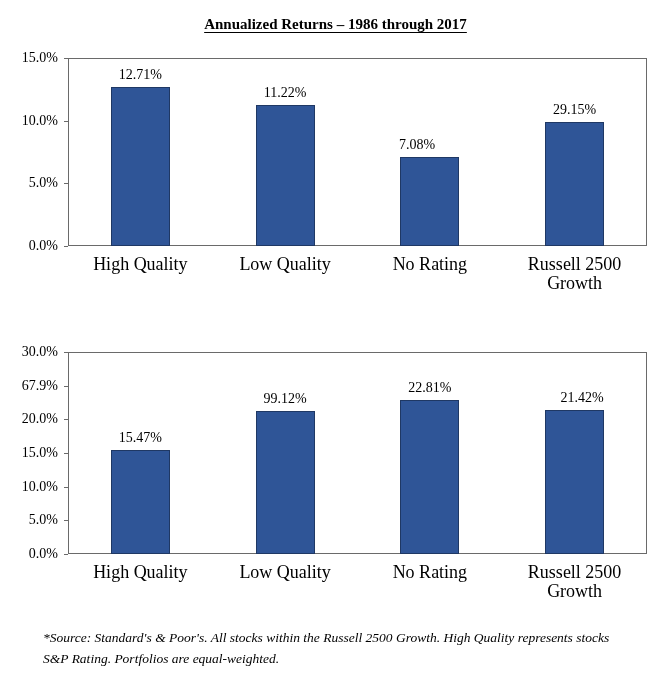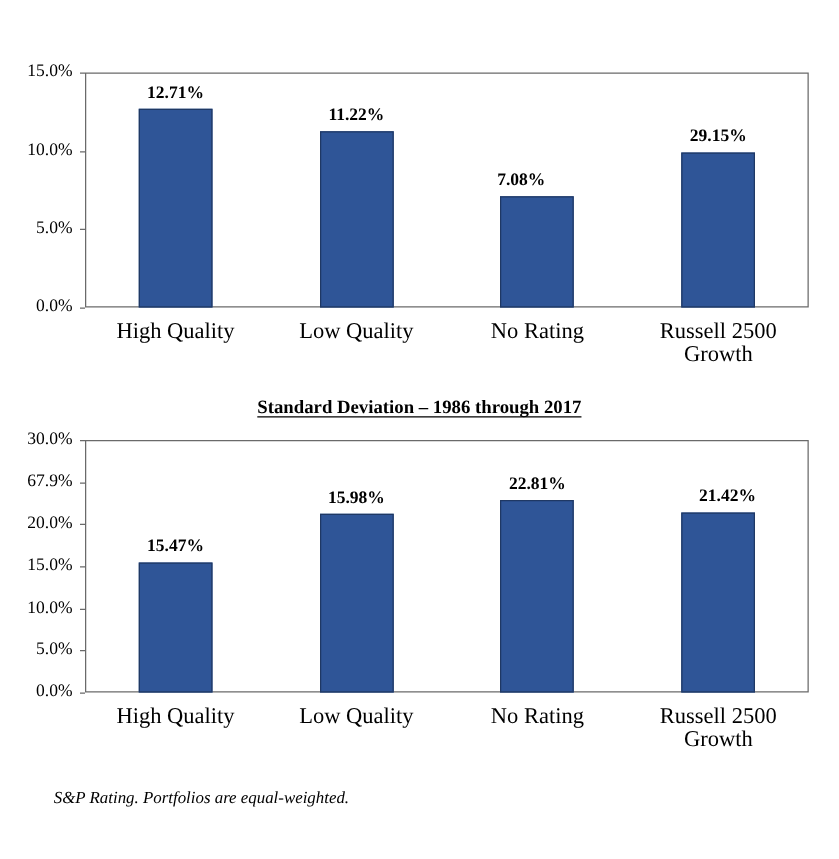--- a/index.html
+++ b/index.html
@@ -46,21 +46,20 @@
     width:4px;height:1px;
     background:#6a6a6a;
   }
   .value-label{
     position:absolute;
     width:120px;
     text-align:center;
     font-size:14px;
     line-height:15px;
     white-space:nowrap;
-    font-weight:bold;
   }
   .cat-label{
     position:absolute;
     text-align:center;
     font-size:18px;
     line-height:19px;
     display:flex;justify-content:center;align-items:flex-start;
   }
   .cat-label span{display:inline-block;max-width:112px;}
   .footnote{
@@ -71,20 +70,21 @@
     font-size:13.5px;
     line-height:21px;
     white-space:nowrap;
   }
 </style>
 </head>
 <body>
 
 <div class="page">
 
+  <h2 class="chart-title title-0">Annualized Returns – 1986 through 2017</h2>
   <section>
     <div class="plot" style="left: 68px; top: 58px; width: 577px; height: 186px;"></div>
   <div class="ylabel" style="left: 0px; top: 246px;">0.0%</div>
       <div class="ytick" style="left: 64px; top: 246px;"></div>
       <div class="ylabel" style="left: 0px; top: 183.333px;">5.0%</div>
       <div class="ytick" style="left: 64px; top: 183.333px;"></div>
       <div class="ylabel" style="left: 0px; top: 120.667px;">10.0%</div>
       <div class="ytick" style="left: 64px; top: 120.667px;"></div>
       <div class="ylabel" style="left: 0px; top: 58px;">15.0%</div>
       <div class="ytick" style="left: 64px; top: 58px;"></div>
@@ -103,21 +103,20 @@
       <div class="cat-label" style="left: 357.5px; top: 255px; width: 144.75px;">
         <span>No Rating</span>
       </div>
       <div class="bar" style="left: 545.125px; top: 122.171px; width: 59px; height: 123.829px; background: rgb(47, 85, 151); border-color: rgb(31, 56, 100);"></div>
       <div class="value-label" style="left: 514.625px; top: 102.171px;">29.15%</div>
       <div class="cat-label" style="left: 502.25px; top: 255px; width: 144.75px;">
         <span>Russell 2500 Growth</span>
       </div>
     </section>
 
-  <h2 class="chart-title title-1">Standard Deviation – 1986 through 2017</h2>
   <section>
     <div class="plot" style="left: 68px; top: 352px; width: 577px; height: 200px;"></div>
   <div class="ylabel" style="left: 0px; top: 554px;">0.0%</div>
       <div class="ytick" style="left: 64px; top: 554px;"></div>
       <div class="ylabel" style="left: 0px; top: 520.333px;">5.0%</div>
       <div class="ytick" style="left: 64px; top: 520.333px;"></div>
       <div class="ylabel" style="left: 0px; top: 486.667px;">10.0%</div>
       <div class="ytick" style="left: 64px; top: 486.667px;"></div>
       <div class="ylabel" style="left: 0px; top: 453px;">15.0%</div>
       <div class="ytick" style="left: 64px; top: 453px;"></div>
@@ -126,33 +125,34 @@
       <div class="ylabel" style="left: 0px; top: 385.667px;">67.9%</div>
       <div class="ytick" style="left: 64px; top: 385.667px;"></div>
       <div class="ylabel" style="left: 0px; top: 352px;">30.0%</div>
       <div class="ytick" style="left: 64px; top: 352px;"></div>
       <div class="bar" style="left: 110.875px; top: 449.835px; width: 59px; height: 104.165px; background: rgb(47, 85, 151); border-color: rgb(31, 56, 100);"></div>
       <div class="value-label" style="left: 80.375px; top: 429.835px;">15.47%</div>
       <div class="cat-label" style="left: 68px; top: 563px; width: 144.75px;">
         <span>High Quality</span>
       </div>
       <div class="bar" style="left: 255.625px; top: 410.513px; width: 59px; height: 143.487px; background: rgb(47, 85, 151); border-color: rgb(31, 56, 100);"></div>
-      <div class="value-label" style="left: 225.125px; top: 390.513px;">15.98%</div>
+      <div class="value-label" style="left: 225.125px; top: 390.513px;">99.12%</div>
       <div class="cat-label" style="left: 212.75px; top: 563px; width: 144.75px;">
         <span>Low Quality</span>
       </div>
       <div class="bar" style="left: 400.375px; top: 400.413px; width: 59px; height: 153.587px; background: rgb(47, 85, 151); border-color: rgb(31, 56, 100);"></div>
       <div class="value-label" style="left: 369.875px; top: 380.413px;">22.81%</div>
       <div class="cat-label" style="left: 357.5px; top: 563px; width: 144.75px;">
         <span>No Rating</span>
       </div>
       <div class="bar" style="left: 545.125px; top: 409.772px; width: 59px; height: 144.228px; background: rgb(47, 85, 151); border-color: rgb(31, 56, 100);"></div>
       <div class="value-label" style="left: 522px; top: 389.772px;">21.42%</div>
       <div class="cat-label" style="left: 502.25px; top: 563px; width: 144.75px;">
         <span>Russell 2500 Growth</span>
       </div>
     </section>
 
   <div class="footnote">
+    <div>*Source: Standard's &amp; Poor's.  All stocks within the Russell 2500 Growth.  High Quality represents stocks</div>
     <div>S&amp;P Rating.  Portfolios are equal-weighted.</div>
   </div>
 
 </div>
 
 </body></html>

